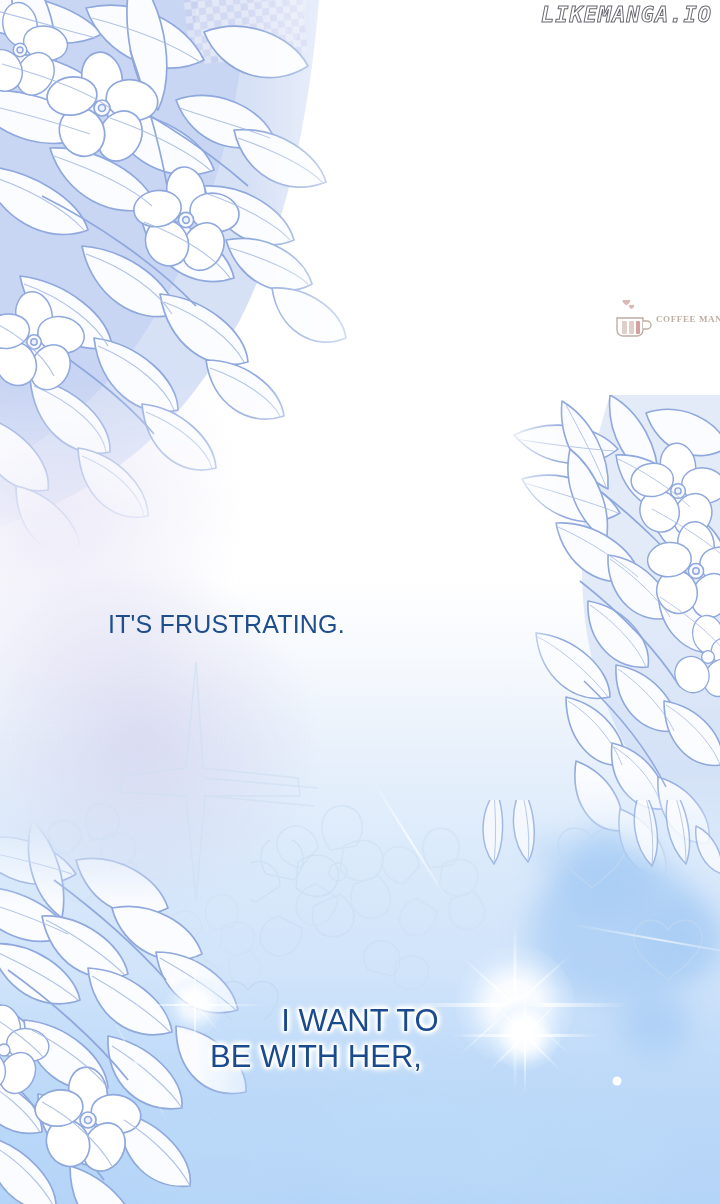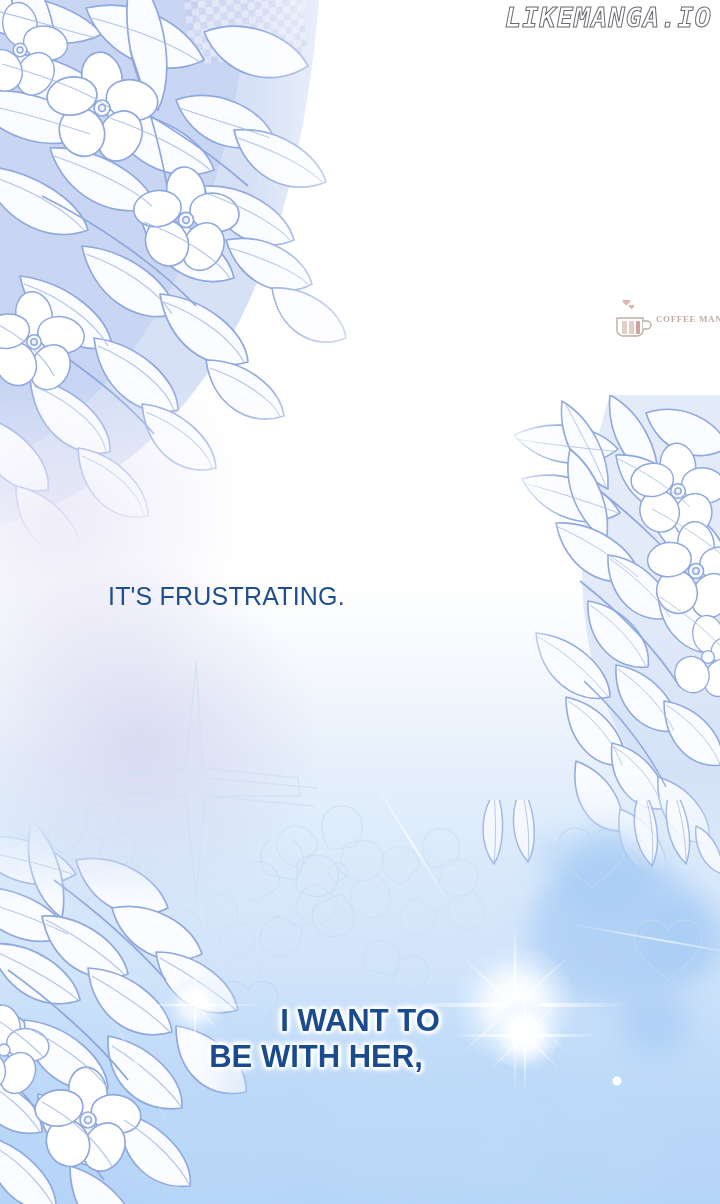--- a/index.html
+++ b/index.html
@@ -50,32 +50,32 @@
     position:absolute;left:50%;top:50%;
     background:linear-gradient(90deg,rgba(255,255,255,0),#ffffff 50%,rgba(255,255,255,0));
     transform-origin:50% 50%;
   }
   
   .line-plain{
     position:absolute;color:#1f4e8c;font-weight:400;letter-spacing:.2px;
     font-family:"Liberation Sans",sans-serif;white-space:nowrap;
   }
   .line-glow{
-    position:absolute;color:#1a4b8f;font-weight:700;white-space:nowrap;
+    position:absolute;color:#1a4b8f;font-weight:400;white-space:nowrap;
     font-family:"Liberation Sans",sans-serif;letter-spacing:0px;
     text-shadow:
        0 0 3px #ffffff, 0 0 6px #ffffff, 0 0 9px #ffffff,
        1px 0 2px #fff, -1px 0 2px #fff, 0 1px 2px #fff, 0 -1px 2px #fff,
        2px 0 4px #fff, -2px 0 4px #fff, 0 2px 4px #fff, 0 -2px 4px #fff;
   }
   
   .wm-like{
     position:absolute;right:8px;top:2px;
     font-family:"DejaVu Sans Mono",monospace;
-    font-style:italic;font-weight:bold;font-size:27px;letter-spacing:1px;
+    font-style:italic;font-weight:bold;font-size:22px;letter-spacing:1px;
     color:transparent;
     -webkit-text-stroke:1px #6a6a72;
     text-shadow:0 1px 0 rgba(255,255,255,.9);
     white-space:nowrap;
   }
   .wm-coffee{
     position:absolute;left:611px;top:300px;display:flex;align-items:center;gap:3px;
     opacity:.55;
   }
   .wm-coffee .cm-text{
@@ -517,21 +517,21 @@
   <div class="spark" style="left:70px;top:1010px;width:140px;height:120px;">
     <div class="ray" style="width:120px;height:1.8px;margin-left:-60px;margin-top:-.9px;transform:rotate(62deg);opacity:.7;"></div>
   </div>
   <div class="spark" style="left:560px;top:880px;width:200px;height:120px;">
     <div class="ray" style="width:190px;height:1.6px;margin-left:-95px;margin-top:-.8px;transform:rotate(10deg);opacity:.65;"></div>
   </div>
   <div class="spark" style="left:612px;top:1076px;width:10px;height:10px;">
     <div class="core" style="width:9px;height:9px;background:#ffffff;"></div>
   </div>
 
-  <div class="line-plain" style="left:108px;top:582px;font-size:25px;">IT'S FRUSTRATING.</div>
+  <div class="line-plain" style="left:108px;top:610px;font-size:25px;">IT'S FRUSTRATING.</div>
 
   <div class="line-glow" style="left:0;top:1003px;width:720px;text-align:center;font-size:31px;">I WANT TO</div>
 
   <div class="line-glow" style="left:0;top:1039px;width:632px;text-align:center;font-size:31px;">BE WITH HER,</div>
 
   <div class="wm-like">LIKEMANGA.IO</div>
 
   <div class="wm-coffee">
     <svg width="42" height="38" viewBox="0 0 42 38">
 

